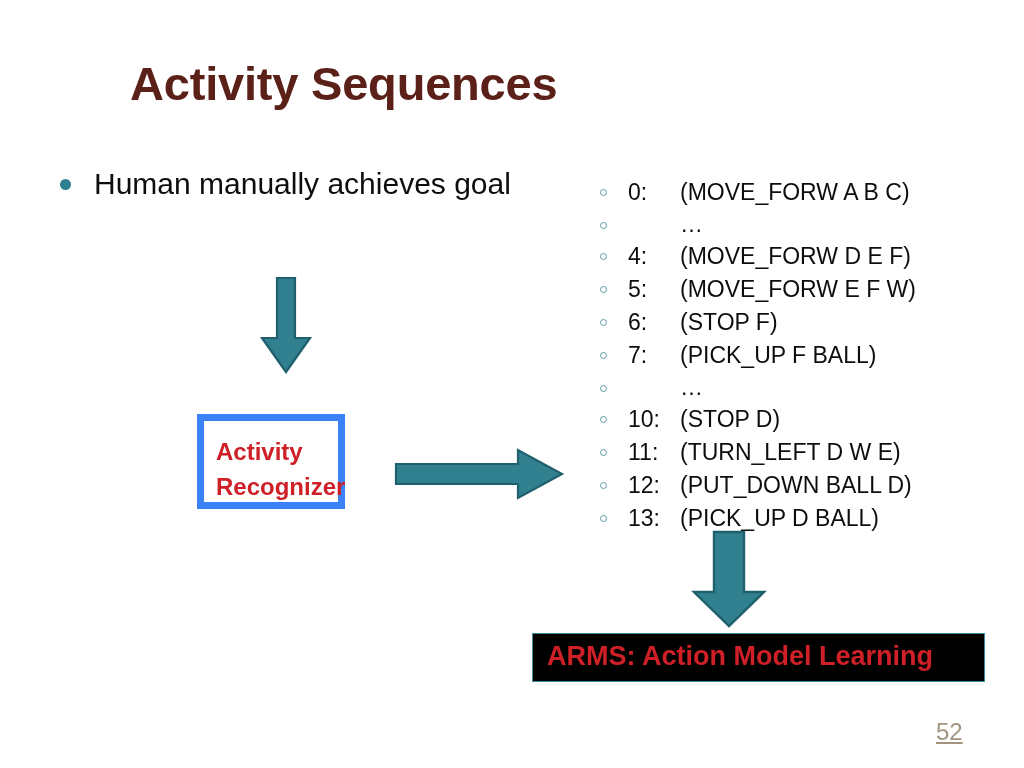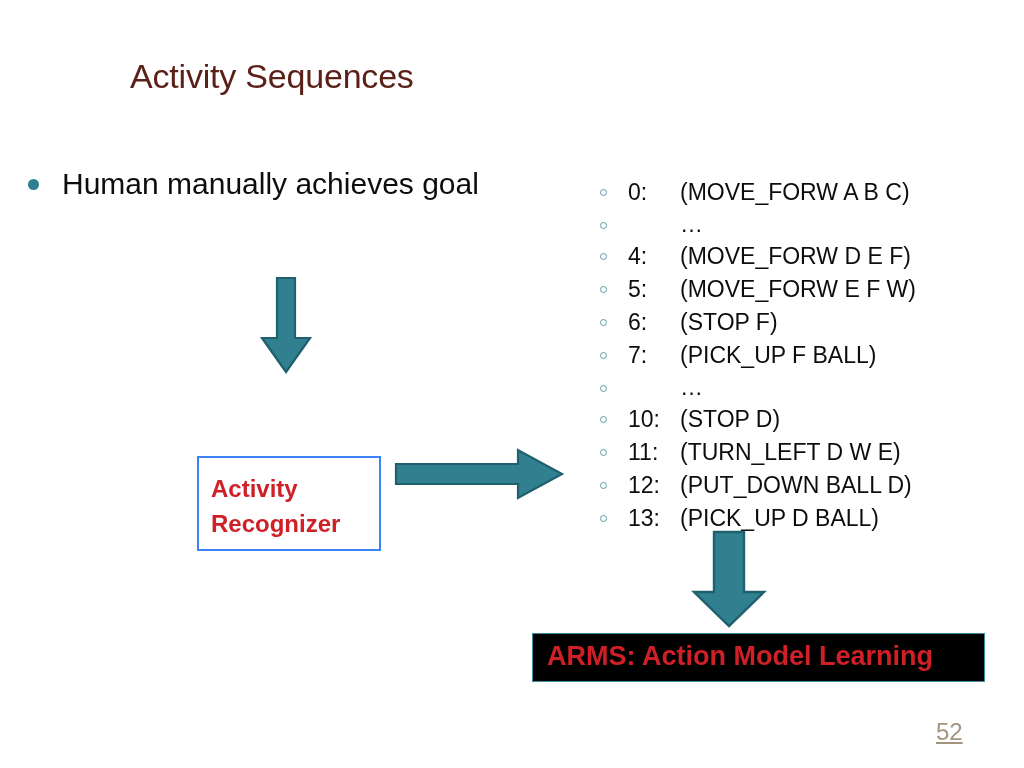--- a/index.html
+++ b/index.html
@@ -18,32 +18,32 @@
     background: #ffffff;
     overflow: hidden;
   }
 
   
   #slide-title {
     position: absolute;
     left: 130px;
     top: 58px;
     width: 760px;
-    font-size: 34px;
-    font-weight: normal;
+    font-size: 47px;
+    font-weight: bold;
     color: #5B2018;
     letter-spacing: -0.2px;
     line-height: 1.1;
     white-space: nowrap;
   }
 
   
   #left-column {
     position: absolute;
-    left: 18px;
+    left: 50px;
     top: 160px;
     width: 520px;
   }
   .l1-item {
     position: relative;
     display: block;
     padding-left: 44px;
     font-size: 30px;
     line-height: 48px;
     color: #0d0d0d;
@@ -98,26 +98,25 @@
   
   .arrow {
     position: absolute;
   }
 
   
   #recognizer-box {
     position: absolute;
     left: 197px;
     top: 414px;
-    width: 184px;
+    width: 148px;
     height: 95px;
-    border: 2px solid #3b82f6;
+    border: 7px solid #3b82f6;
     background: #ffffff;
     box-sizing: border-box;
-    margin-top: 42px;
   }
   #recognizer-box .rec-text {
     position: absolute;
     left: 12px;
     top: 13px;
     font-size: 24px;
     font-weight: bold;
     line-height: 35px;
     color: #CE2026;
   }

